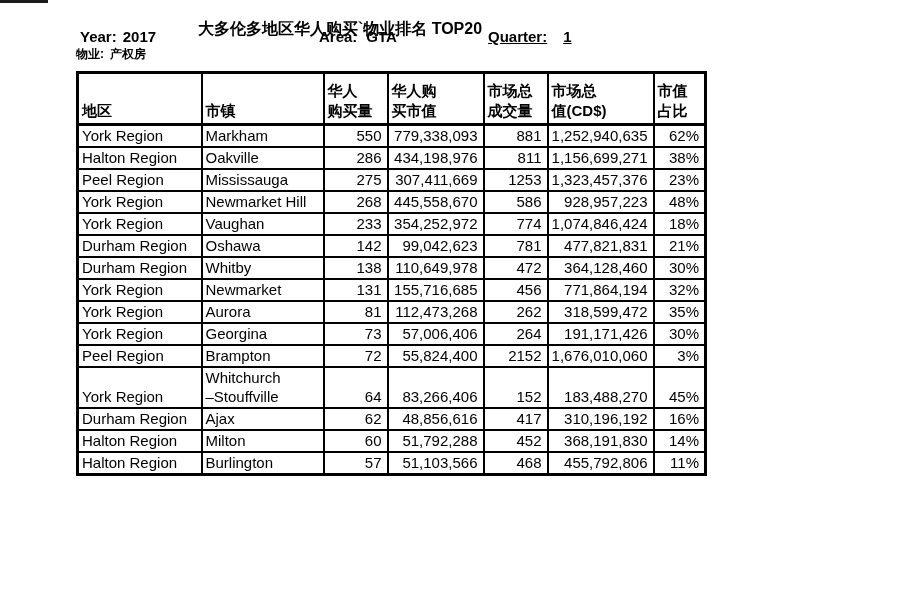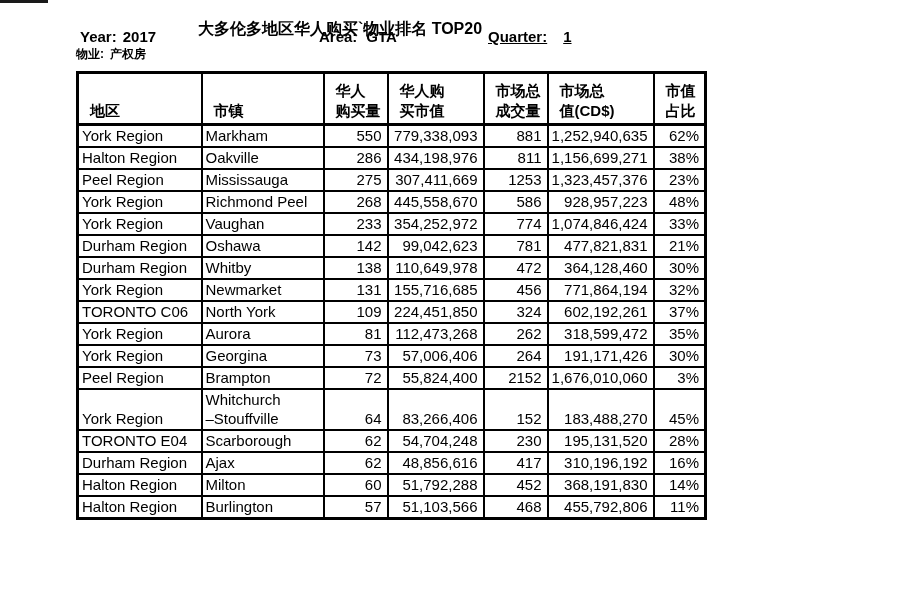--- a/index.html
+++ b/index.html
@@ -52,21 +52,21 @@
   .rank-table th, .rank-table td {
     border: 2px solid #000;
     vertical-align: bottom;
     overflow: hidden;
     font-size: 15px;
   }
   .rank-table thead th {
     text-align: left;
     font-weight: 700;
     height: 46px;
-    padding: 1px 3px 2px 11px;
+    padding: 1px 3px 2px 3px;
     line-height: 1.32;
     white-space: pre-line;
     border-bottom: 3px solid #000;
   }
   .rank-table td {
     height: 19px;
     line-height: 19px;
     padding: 0 3px 1px 3px;
   }
   .rank-table td.num {
@@ -148,35 +148,35 @@
         <td class="txt">Peel Region</td>
         <td class="txt city">Mississauga</td>
         <td class="num">275</td>
         <td class="num">307,411,669</td>
         <td class="num">1253</td>
         <td class="num">1,323,457,376</td>
         <td class="num">23%</td>
       </tr>
       <tr>
         <td class="txt">York Region</td>
-        <td class="txt city">Richmond Peel</td>
+        <td class="txt city">Newmarket Hill</td>
         <td class="num">268</td>
         <td class="num">445,558,670</td>
         <td class="num">586</td>
         <td class="num">928,957,223</td>
         <td class="num">48%</td>
       </tr>
       <tr>
         <td class="txt">York Region</td>
         <td class="txt city">Vaughan</td>
         <td class="num">233</td>
         <td class="num">354,252,972</td>
         <td class="num">774</td>
         <td class="num">1,074,846,424</td>
-        <td class="num">33%</td>
+        <td class="num">18%</td>
       </tr>
       <tr>
         <td class="txt">Durham Region</td>
         <td class="txt city">Oshawa</td>
         <td class="num">142</td>
         <td class="num">99,042,623</td>
         <td class="num">781</td>
         <td class="num">477,821,831</td>
         <td class="num">21%</td>
       </tr>
@@ -192,29 +192,20 @@
       <tr>
         <td class="txt">York Region</td>
         <td class="txt city">Newmarket</td>
         <td class="num">131</td>
         <td class="num">155,716,685</td>
         <td class="num">456</td>
         <td class="num">771,864,194</td>
         <td class="num">32%</td>
       </tr>
       <tr>
-        <td class="txt">TORONTO C06</td>
-        <td class="txt city">North York</td>
-        <td class="num">109</td>
-        <td class="num">224,451,850</td>
-        <td class="num">324</td>
-        <td class="num">602,192,261</td>
-        <td class="num">37%</td>
-      </tr>
-      <tr>
         <td class="txt">York Region</td>
         <td class="txt city">Aurora</td>
         <td class="num">81</td>
         <td class="num">112,473,268</td>
         <td class="num">262</td>
         <td class="num">318,599,472</td>
         <td class="num">35%</td>
       </tr>
       <tr>
         <td class="txt">York Region</td>
@@ -238,29 +229,20 @@
         <td class="txt">York Region</td>
         <td class="txt city">Whitchurch
 –Stouffville</td>
         <td class="num">64</td>
         <td class="num">83,266,406</td>
         <td class="num">152</td>
         <td class="num">183,488,270</td>
         <td class="num">45%</td>
       </tr>
       <tr>
-        <td class="txt">TORONTO E04</td>
-        <td class="txt city">Scarborough</td>
-        <td class="num">62</td>
-        <td class="num">54,704,248</td>
-        <td class="num">230</td>
-        <td class="num">195,131,520</td>
-        <td class="num">28%</td>
-      </tr>
-      <tr>
         <td class="txt">Durham Region</td>
         <td class="txt city">Ajax</td>
         <td class="num">62</td>
         <td class="num">48,856,616</td>
         <td class="num">417</td>
         <td class="num">310,196,192</td>
         <td class="num">16%</td>
       </tr>
       <tr>
         <td class="txt">Halton Region</td>

